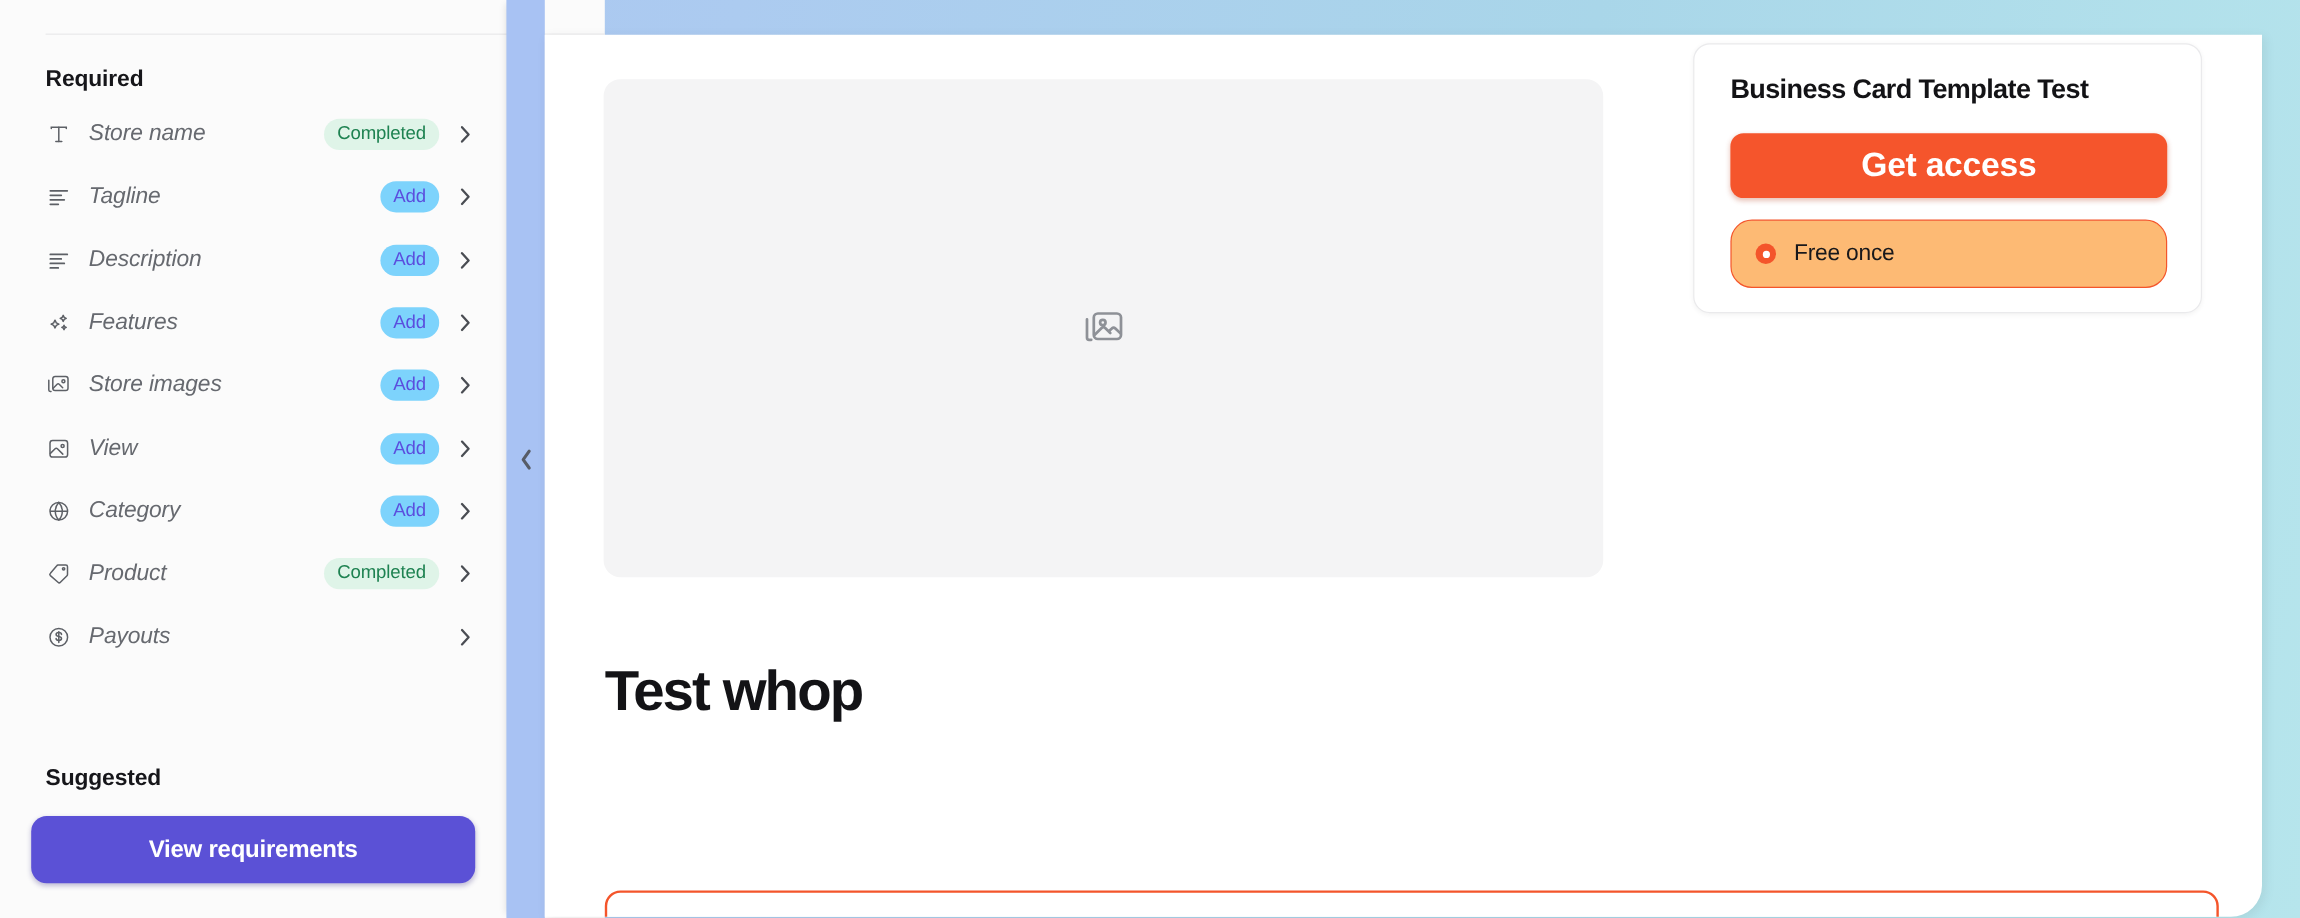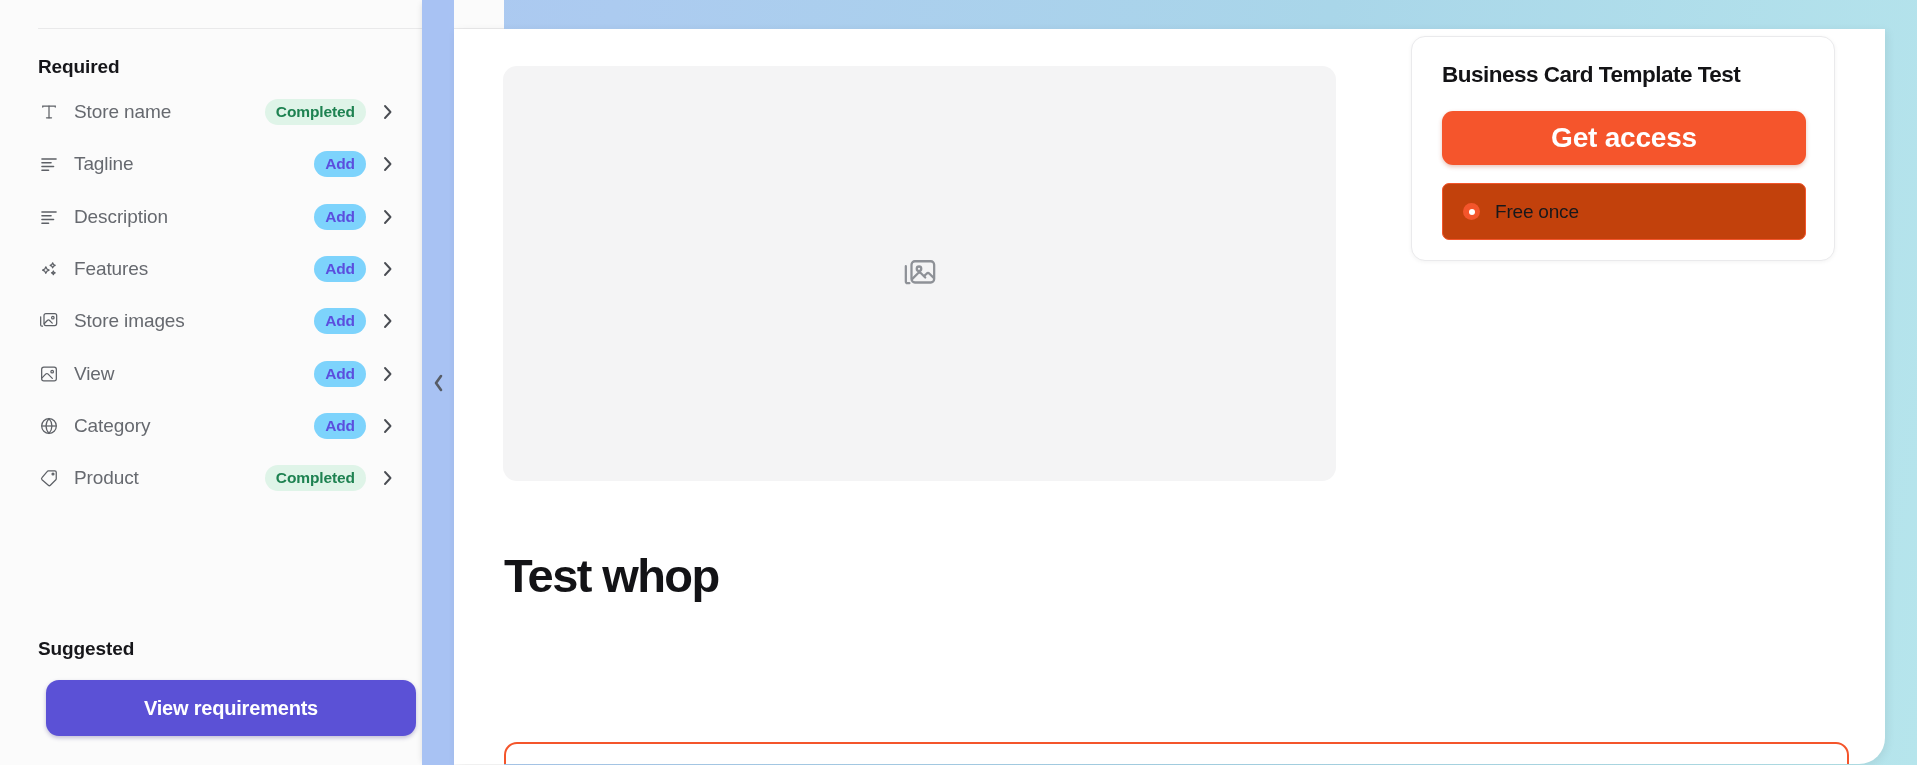--- a/index.html
+++ b/index.html
@@ -59,25 +59,26 @@
     display: flex; align-items: center; justify-content: center;
     color: #5d6066;
   }
   .req-icon svg { display: block; }
   .req-label {
     margin-left: 14px;
     font-size: 19px;
     color: #66696f;
     letter-spacing: -0.1px;
     white-space: nowrap;
+    font-style: italic;
   }
   .req-spacer { flex: 1 1 auto; }
   .req-badge {
     font-size: 15.5px;
-    font-weight: 700;
+    font-weight: 400;
     border-radius: 999px;
     padding: 4px 11px;
     white-space: nowrap;
     letter-spacing: -0.1px;
   }
   .badge-completed { background: #dff4e8; color: #1e8251; }
   .badge-add { background: #7dd3fc; color: #5b4ede; }
   .req-chev {
     margin-left: 14px;
     width: 14px; height: 20px;
@@ -94,21 +95,20 @@
     background: #5b51d6;
     border: none;
     border-radius: 13px;
     color: #ffffff;
     font-family: "Liberation Sans", sans-serif;
     font-size: 20px;
     font-weight: bold;
     letter-spacing: -0.2px;
     cursor: pointer;
     box-shadow: 0 2px 4px rgba(40,30,120,0.28);
-    margin-left: 20px;
   }
 
   
   #collapse-strip {
     position: absolute;
     left: 422px; top: 0;
     width: 32px; height: 765px;
     background: #a8c2f3;
     display: flex;
     align-items: center;
@@ -220,26 +220,26 @@
     font-size: 28px;
     font-weight: bold;
     letter-spacing: -0.2px;
     cursor: pointer;
     box-shadow: 0 2px 4px rgba(180,60,25,0.3);
   }
   #price-option {
     margin-top: 18px;
     width: 364px; height: 57px;
     border: 1.5px solid #f4552b;
-    border-radius: 7px;
+    border-radius: 18px;
     display: flex;
     align-items: center;
     padding-left: 20px;
     cursor: pointer;
-    background: #c2410c;
+    background: #fdba74;
   }
   .radio-dot {
     width: 17px; height: 17px;
     flex: 0 0 17px;
     border-radius: 50%;
     background: #f4552b;
     display: flex;
     align-items: center;
     justify-content: center;
   }
@@ -393,20 +393,36 @@
           <span class="req-icon">
             <svg width="20" height="20" viewBox="0 0 24 24" fill="none" stroke="currentColor" stroke-width="1.5" stroke-linejoin="round">
               <path d="M11.2 3.4H19a1.7 1.7 0 0 1 1.7 1.7v7.8a1.7 1.7 0 0 1-.5 1.2l-6.6 6.6a1.7 1.7 0 0 1-2.4 0L3.6 14a1.7 1.7 0 0 1 0-2.4L10 4.1a1.7 1.7 0 0 1 1.2-.7z"></path>
               <circle cx="16.8" cy="7.2" r="1.15"></circle>
             </svg>
           </span>
           <span class="req-label">Product</span>
           <span class="req-spacer"></span>
           <span class="req-badge badge-completed">Completed</span>
           <span class="req-chev">
+            <svg width="13" height="20" viewBox="0 0 13 20" fill="none" stroke="currentColor" stroke-width="1.9" stroke-linecap="round" stroke-linejoin="round">
+              <polyline points="4,4 9.5,10 4,16"></polyline>
+            </svg>
+          </span>
+        </div>
+        <div class="req-row">
+          <span class="req-icon">
+            <svg width="20" height="20" viewBox="0 0 24 24" fill="none" stroke="currentColor" stroke-width="1.5" stroke-linecap="round">
+              <circle cx="12" cy="12" r="8.8"></circle>
+              <path d="M12 6.6v10.8"></path>
+              <path d="M14.7 9.2c0-1.1-1.2-1.9-2.7-1.9s-2.7.8-2.7 1.9 1.2 1.7 2.7 2 2.7.9 2.7 2.1-1.2 1.9-2.7 1.9-2.7-.8-2.7-1.9"></path>
+            </svg>
+          </span>
+          <span class="req-label">Payouts</span>
+          <span class="req-spacer"></span>
+          <span class="req-chev no-badge">
             <svg width="13" height="20" viewBox="0 0 13 20" fill="none" stroke="currentColor" stroke-width="1.9" stroke-linecap="round" stroke-linejoin="round">
               <polyline points="4,4 9.5,10 4,16"></polyline>
             </svg>
           </span>
         </div>
       </div>
 
     <div class="side-heading" id="heading-suggested">Suggested</div>
 
     <button id="view-req-btn">View requirements</button>

